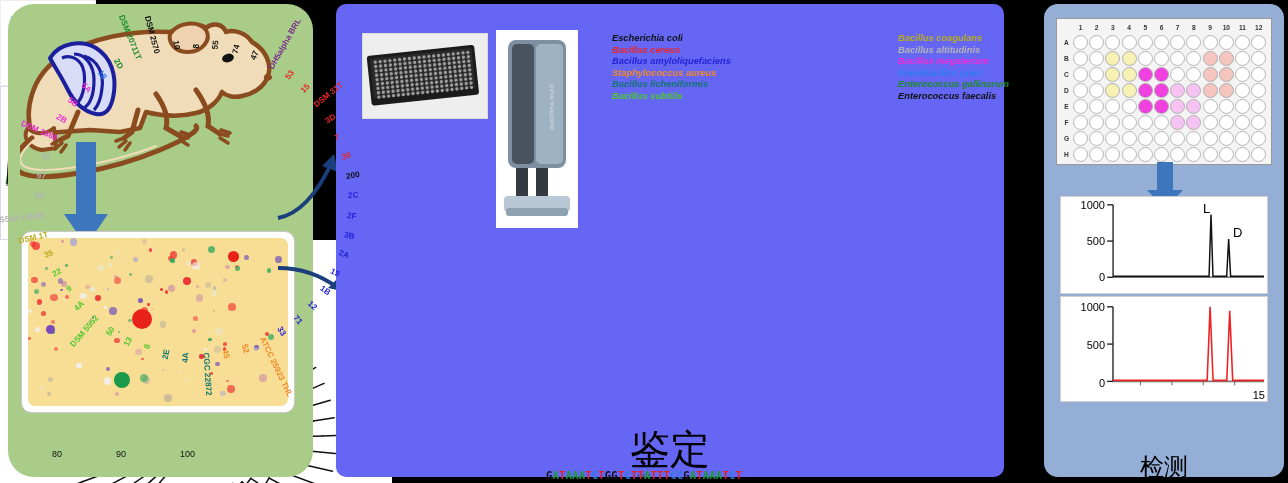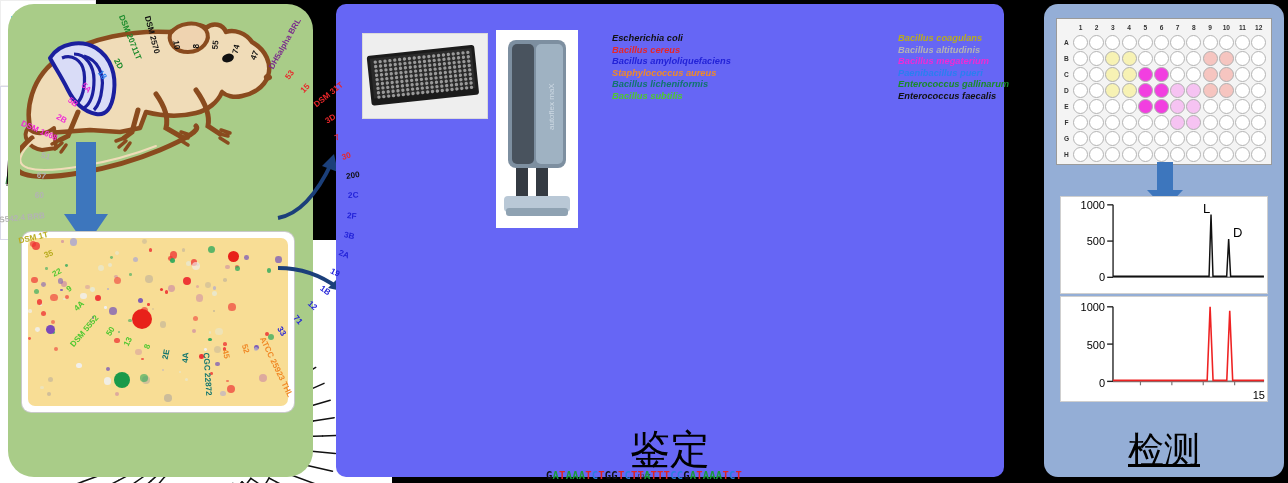--- a/index.html
+++ b/index.html
@@ -9,21 +9,21 @@
   
   .panel{position:absolute;border-radius:26px;}
   #panel-isolation{left:8px;top:4px;width:305px;height:473px;background:#a9cc88;}
   #panel-identification{left:336px;top:4px;width:668px;height:473px;background:#6666f5;border-radius:10px;}
   #panel-detection{left:1044px;top:4px;width:240px;height:473px;background:#94aed6;border-radius:14px;}
 
   .cn-label{position:absolute;left:0;width:100%;text-align:center;color:#000;
             font-family:"DejaVu Sans","Liberation Sans",sans-serif;font-weight:400;}
   #label-isolation{bottom:10px;font-size:40px;}
   #label-identification{bottom:6px;font-size:40px;}
-  #label-detection{bottom:8px;font-size:36px;text-decoration:underline;}
+  #label-detection{bottom:0;font-size:24px;}
 
   
   #rat-illustration{position:absolute;left:12px;top:12px;width:285px;height:175px;}
   #arrow-rat-to-plate{position:absolute;left:55px;top:138px;width:46px;height:105px;}
   #agar-plate{position:absolute;left:14px;top:228px;width:272px;height:180px;
      background:#fff;border-radius:9px;box-shadow:0 0 0 1px #c9c9c9;padding:6px;box-sizing:border-box;}
   #agar-plate-inner{width:100%;height:100%;background:#f8dd95;border-radius:7px;position:relative;overflow:hidden;}
   .colony{position:absolute;border-radius:50%;}
 
   
@@ -576,20 +576,25 @@
           <path d="M182.93866666666668 99 Q185.41333333333336 40.15135459533607 187.73333333333335 40.15135459533607 Q190.05333333333334 40.15135459533607 192.52800000000002 99" stroke="#e02424" fill="none" stroke-width="1.3"></path>
           <path d="M190.672 99 Q193.14666666666668 20.105006858710567 195.46666666666667 20.105006858710567 Q197.78666666666666 20.105006858710567 200.26133333333334 99" stroke="#1a9a3a" fill="none" stroke-width="1.3"></path>
           <path d="M198.40533333333332 99 Q200.88 34.845696159122085 203.2 34.845696159122085 Q205.51999999999998 34.845696159122085 207.99466666666666 99" stroke="#1a9a3a" fill="none" stroke-width="1.3"></path>
           <path d="M206.13866666666667 99 Q208.61333333333334 62.706755829903976 210.93333333333334 62.706755829903976 Q213.25333333333333 62.706755829903976 215.728 99" stroke="#1a9a3a" fill="none" stroke-width="1.3"></path>
           <path d="M213.87199999999999 99 Q216.34666666666666 30.021519204389577 218.66666666666666 30.021519204389577 Q220.98666666666665 30.021519204389577 223.46133333333333 99" stroke="#e02424" fill="none" stroke-width="1.3"></path>
           <path d="M221.60533333333333 99 Q224.08 19.12331961591221 226.4 19.12331961591221 Q228.72 19.12331961591221 231.19466666666668 99" stroke="#2a7fe0" fill="none" stroke-width="1.3"></path>
           <path d="M229.33866666666665 99 Q231.81333333333333 60.345490397805214 234.13333333333333 60.345490397805214 Q236.45333333333332 60.345490397805214 238.928 99" stroke="#e02424" fill="none" stroke-width="1.3"></path>
         </g>
       <line x1="4" y1="100" x2="239" y2="100" stroke="#555" stroke-width="1"></line>
     </svg>
+    <div class="seq-axis">
+      <span class="seq-tick" style="left:52px">80</span>
+      <span class="seq-tick" style="left:116px">90</span>
+      <span class="seq-tick" style="left:180px">100</span>
+    </div>
     <div class="seq-text" id="sequence-text"><span style="color: rgb(17, 17, 17);">G</span><span style="color: rgb(26, 154, 58);">A</span><span style="color: rgb(224, 36, 36);">T</span><span style="color: rgb(26, 154, 58);">A</span><span style="color: rgb(26, 154, 58);">A</span><span style="color: rgb(26, 154, 58);">A</span><span style="color: rgb(224, 36, 36);">T</span><span style="color: rgb(42, 127, 224);">C</span><span style="color: rgb(224, 36, 36);">T</span><span style="color: rgb(17, 17, 17);">G</span><span style="color: rgb(17, 17, 17);">G</span><span style="color: rgb(224, 36, 36);">T</span><span style="color: rgb(42, 127, 224);">C</span><span style="color: rgb(224, 36, 36);">T</span><span style="color: rgb(224, 36, 36);">T</span><span style="color: rgb(26, 154, 58);">A</span><span style="color: rgb(224, 36, 36);">T</span><span style="color: rgb(224, 36, 36);">T</span><span style="color: rgb(224, 36, 36);">T</span><span style="color: rgb(42, 127, 224);">C</span><span style="color: rgb(42, 127, 224);">C</span><span style="color: rgb(17, 17, 17);">G</span><span style="color: rgb(26, 154, 58);">A</span><span style="color: rgb(224, 36, 36);">T</span><span style="color: rgb(26, 154, 58);">A</span><span style="color: rgb(26, 154, 58);">A</span><span style="color: rgb(26, 154, 58);">A</span><span style="color: rgb(224, 36, 36);">T</span><span style="color: rgb(42, 127, 224);">C</span><span style="color: rgb(224, 36, 36);">T</span></div>
   </div>
 
   <div id="phylo-tree-card">
     <svg viewBox="0 0 392 394" width="392" height="394">
       <g id="tree-branches" fill="none" stroke="#111" stroke-width="1.5" stroke-linecap="round">
           <line x1="196" y1="95.2074074074074" x2="196" y2="60"></line>
           <path d="M196 105.94510459533608 A 94.05489540466392 94.05489540466392 0 0 1 208.02747306688153 106.71729398646441"></path>
           <line x1="196" y1="105.94510459533608" x2="196" y2="95.2074074074074"></line>
           <line x1="211.74408616720925" y1="77.891976708592" x2="213.90280263583088" y2="61.149398064745554"></line>

